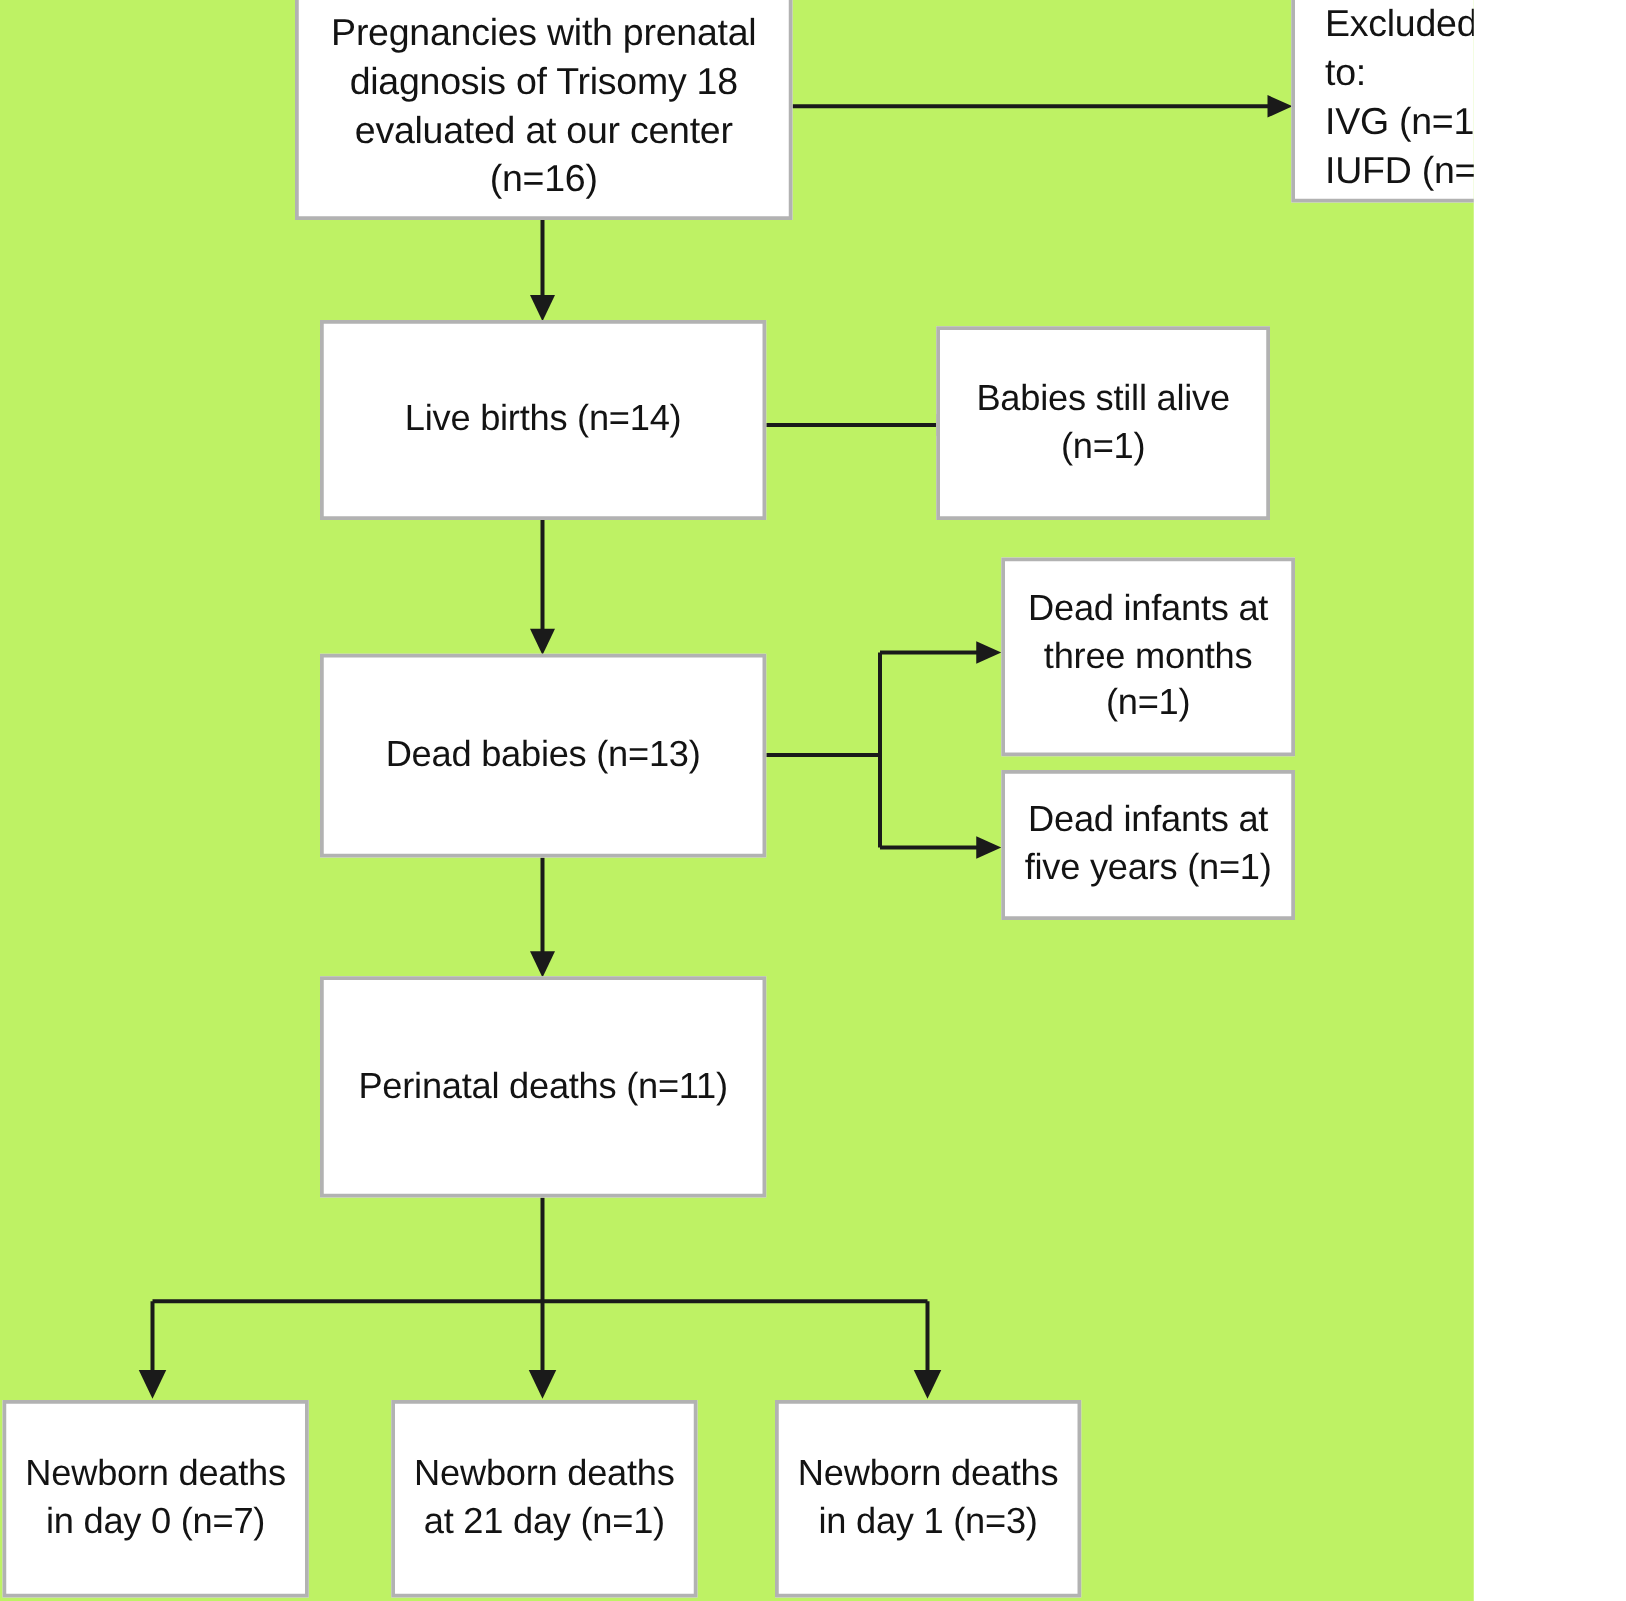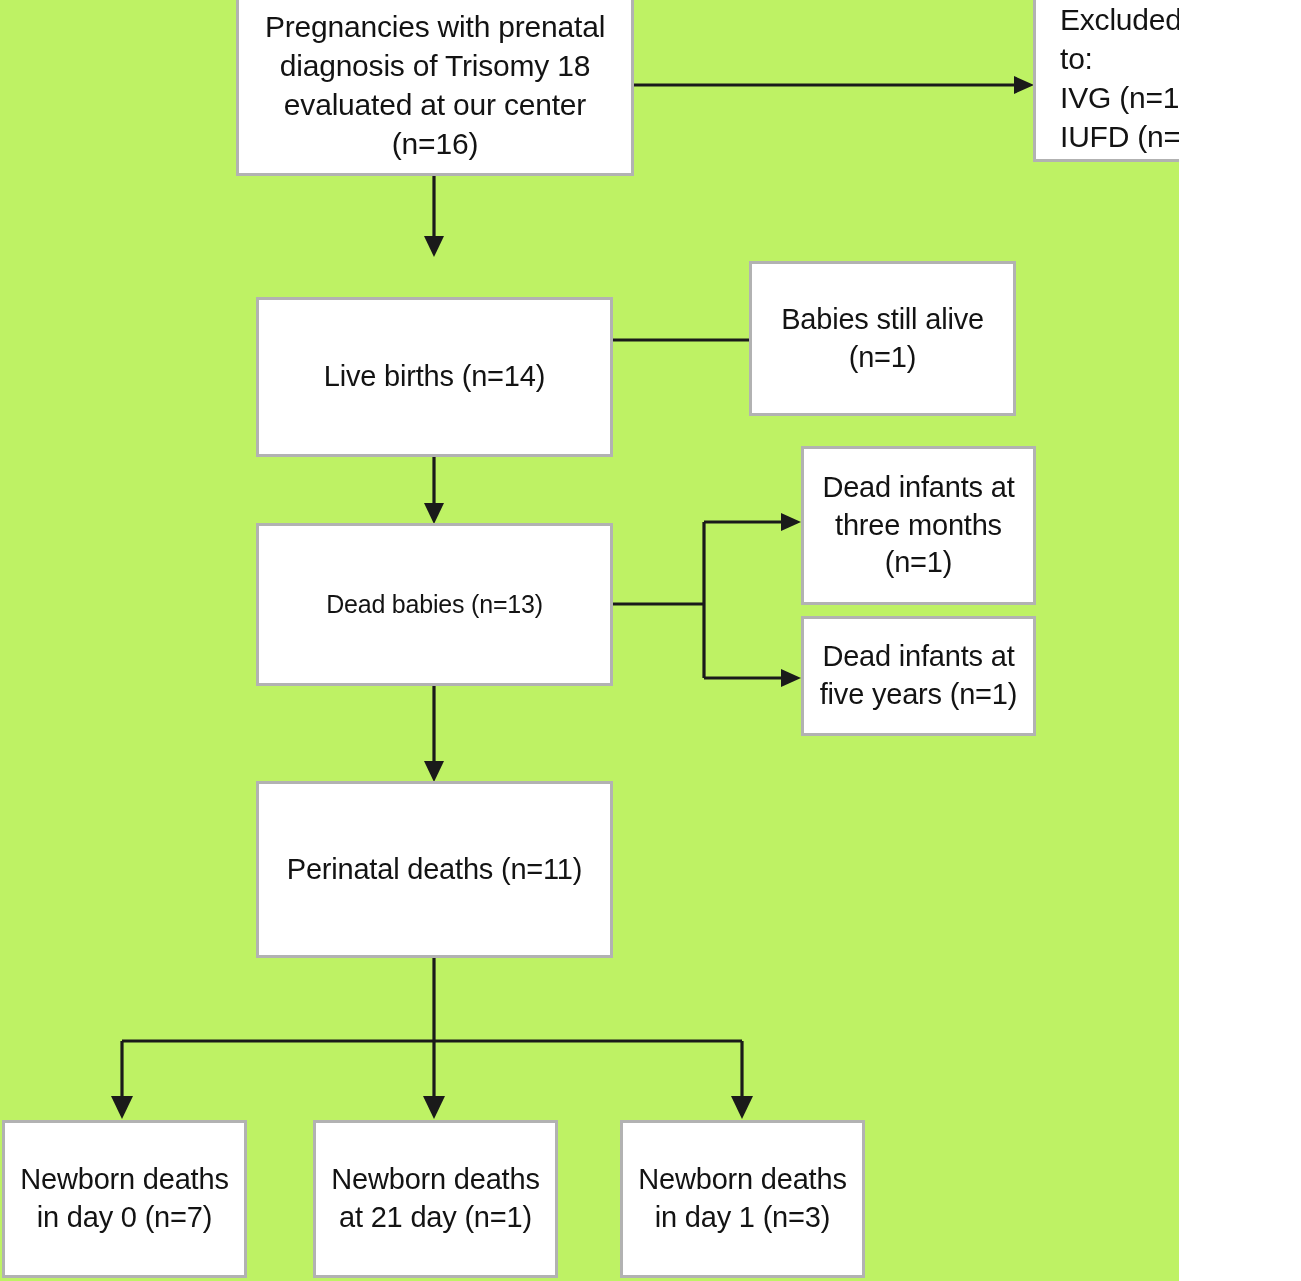--- a/index.html
+++ b/index.html
@@ -123,30 +123,30 @@
 diagnosis of Trisomy 18
 evaluated at our center (n=16)</span>
   </div>
 
   <div class="node align-left" style="left:1033px; top:-6px; width:268px; height:168px; font-size:30px;">
     <span class="txt">Excluded owing to:
 IVG (n=1)
 IUFD (n=1)</span>
   </div>
 
-  <div class="node" style="left:256px; top:256px; width:357px; height:160px; font-size:29px;margin-top:41px;">
+  <div class="node" style="left:256px; top:256px; width:357px; height:160px; font-size:29px;">
     <span class="txt">Live births (n=14)</span>
   </div>
 
   <div class="node" style="left:749px; top:261px; width:267px; height:155px; font-size:29px;">
     <span class="txt">Babies still alive
 (n=1)</span>
   </div>
 
-  <div class="node" style="left:256px; top:523px; width:357px; height:163px; font-size:25px;">
+  <div class="node" style="left:256px; top:523px; width:357px; height:163px; font-size:29px;">
     <span class="txt">Dead babies (n=13)</span>
   </div>
 
   <div class="node" style="left:801px; top:446px; width:235px; height:159px; font-size:29px;">
     <span class="txt">Dead infants at
 three months
 (n=1)</span>
   </div>
 
   <div class="node" style="left:801px; top:616px; width:235px; height:120px; font-size:29px;">

